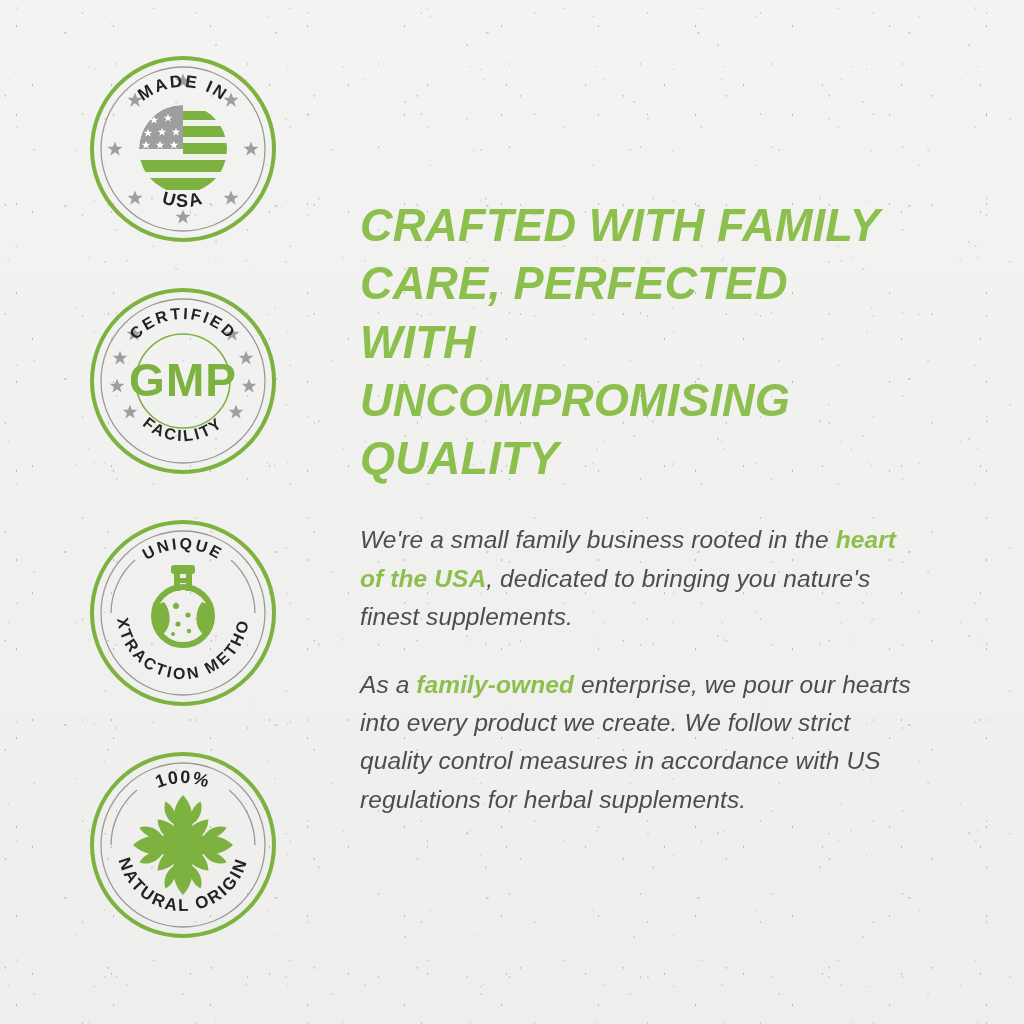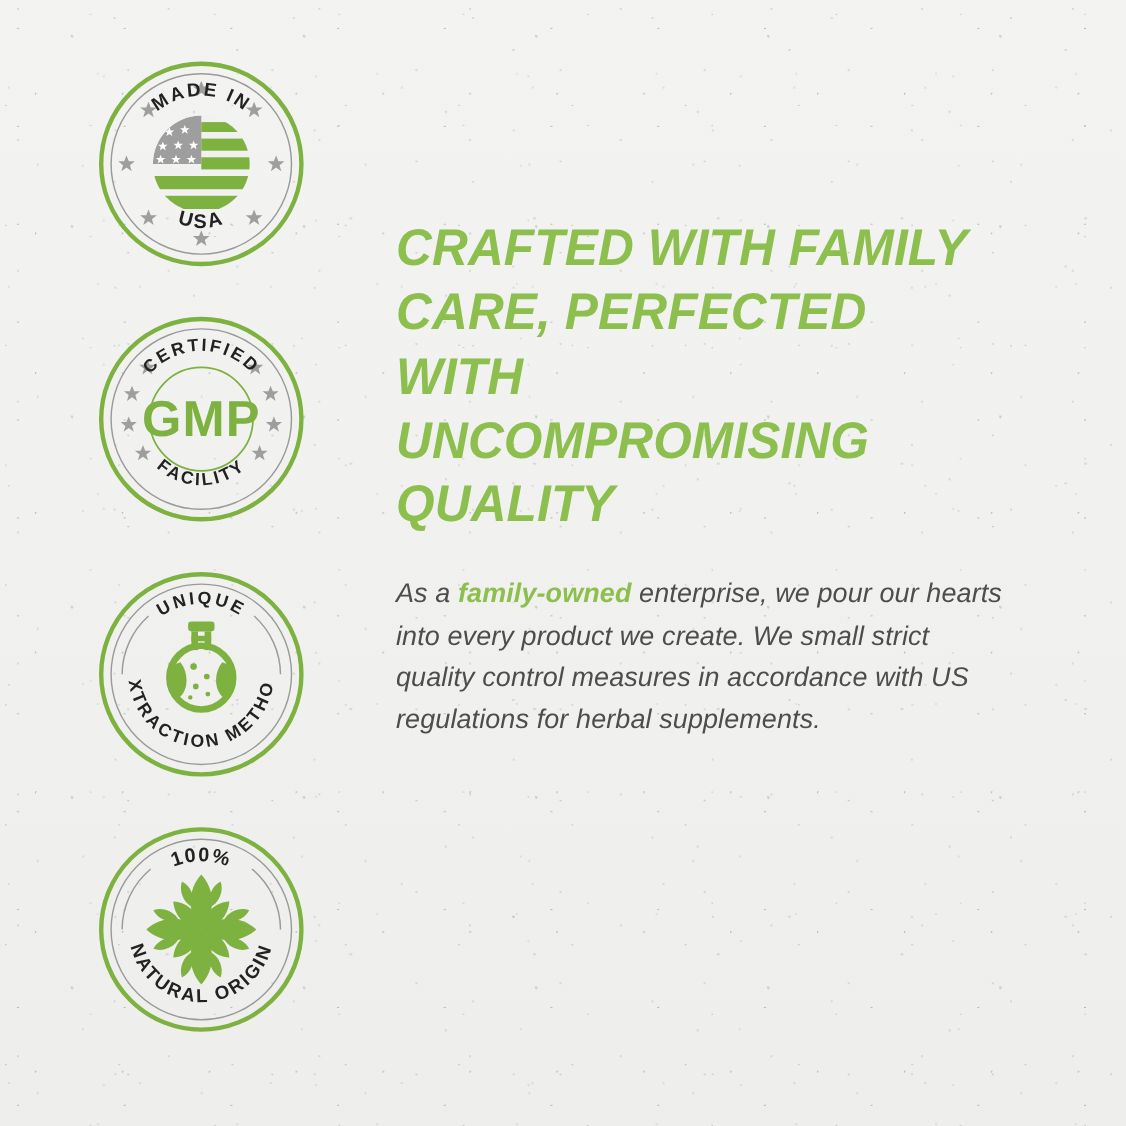--- a/index.html
+++ b/index.html
@@ -326,16 +326,17 @@
 
   <div class="copy">
     <h1 class="headline">
       <span>CRAFTED WITH FAMILY</span><br>
       <span>CARE, PERFECTED WITH</span><br>
       <span>UNCOMPROMISING</span><br>
       <span>QUALITY</span>
     </h1>
 
     <div class="body">
-      <p><span>As a </span><span class="hl">family-owned</span><span> enterprise, we pour our hearts into every product we create. We small strict quality control measures in accordance with US regulations for herbal supplements.</span></p>
+      <p><span>We're a small family business rooted in the </span><span class="hl">heart of the USA</span><span>, dedicated to bringing you nature's finest supplements.</span></p>
+      <p><span>As a </span><span class="hl">family-owned</span><span> enterprise, we pour our hearts into every product we create. We follow strict quality control measures in accordance with US regulations for herbal supplements.</span></p>
     </div>
   </div>
 </div>
 
 </body></html>

